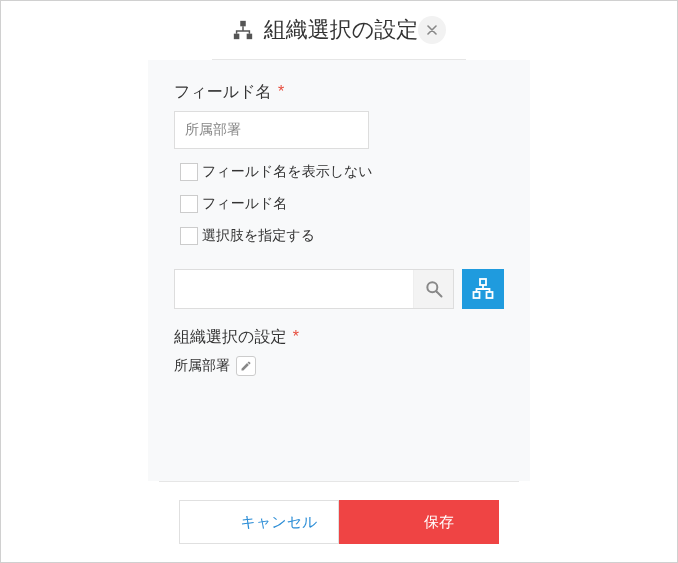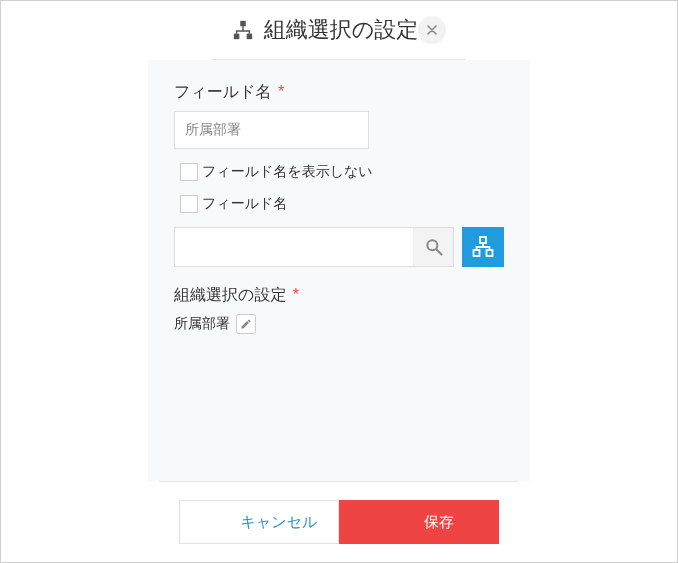--- a/index.html
+++ b/index.html
@@ -223,20 +223,24 @@
     <div class="checkbox-row">
       <div class="checkbox-box"></div>
       <span class="checkbox-label">フィールド名を表示しない</span>
     </div>
 
     <div class="checkbox-row">
       <div class="checkbox-box"></div>
       <span class="checkbox-label">フィールド名</span>
     </div>
 
+    <div class="checkbox-row" style="margin-bottom:24px;">
+      <div class="checkbox-box"></div>
+      <span class="checkbox-label">選択肢を指定する</span>
+    </div>
 
     <div class="form-group">
       <div class="initial-row">
         <div class="initial-input-group">
           <input type="text" class="initial-input" value="" style="">
           <button class="search-btn">
             <span>
               <svg width="20" height="20" viewBox="0 0 24 24">
                 <circle cx="10" cy="10" r="6" stroke="#888" stroke-width="2.4" fill="none"></circle>
                 <line x1="15" y1="15" x2="21" y2="21" stroke="#888" stroke-width="2.4" stroke-linecap="round"></line>

